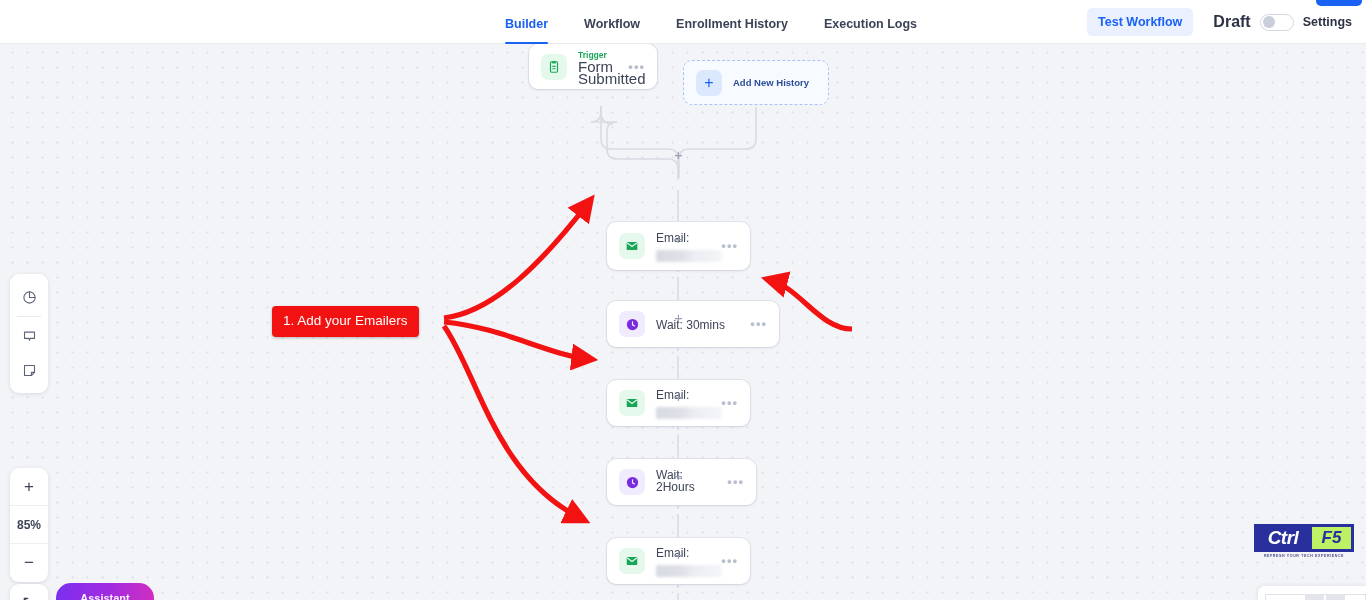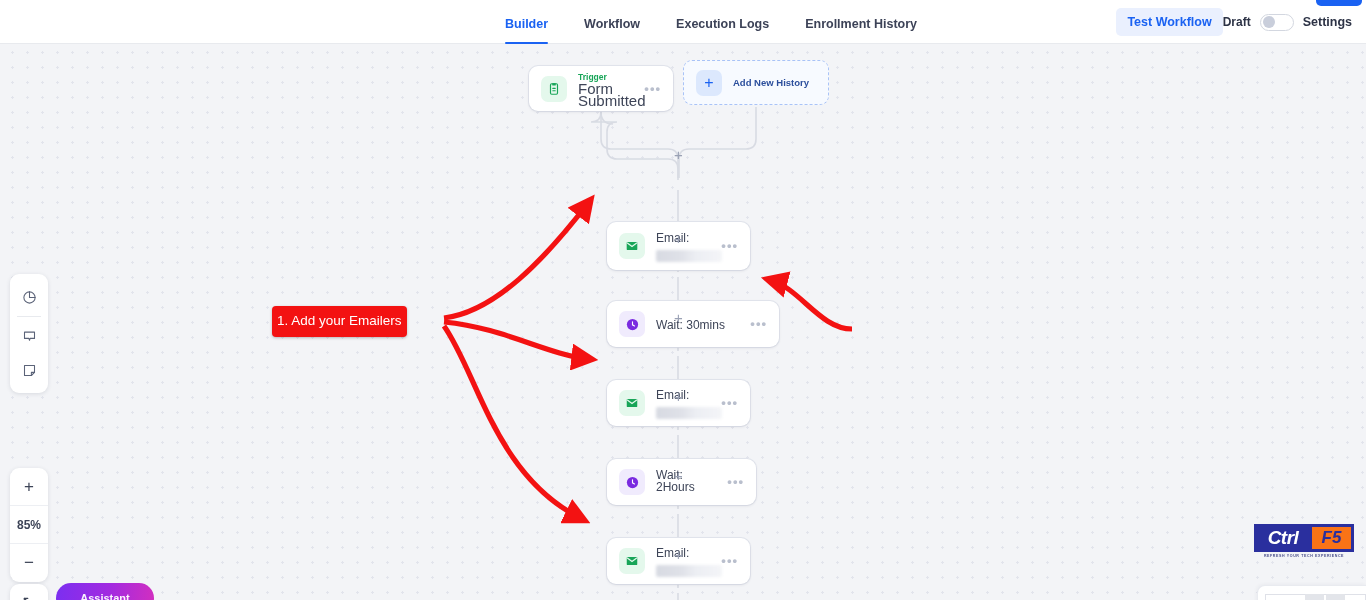--- a/index.html
+++ b/index.html
@@ -38,22 +38,22 @@
   #topbar-right {
     position: absolute; right: 14px; top: 0; height: 44px;
     display: flex; align-items: center; gap: 0; text-align: right;
   }
   #test-workflow {
     font-size: 12.5px; font-weight: bold; color: #1a62f2;
     background: #eaf0fe; border-radius: 5px; padding: 7px 11px;
     cursor: pointer; white-space: nowrap;
   }
   #draft-label {
-    font-size: 12px; font-weight: bold; color: #2d3346;
-    white-space: nowrap;
+    font-size: 16px; font-weight: bold; color: #2d3346;
+    margin-left: 20px; white-space: nowrap;
   }
   #toggle {
     width: 34px; height: 17px; border-radius: 10px; background: #ffffff;
     border: 1.3px solid #d3d7e0; margin: 0 9px; position: relative;
     cursor: pointer;
   }
   #toggle::after {
     content: ""; position: absolute; left: 2px; top: 1.5px;
     width: 12px; height: 12px; border-radius: 50%; background: #c9cedb;
   }
@@ -186,55 +186,55 @@
   #brand-box {
     display: flex; align-items: stretch; height: 28px; width: 100px;
     background: #2a2f9e;
   }
   #brand-ctrl {
     flex: 0 0 58px; display: flex; align-items: center; justify-content: center;
     color: #ffffff; font-size: 19px; font-weight: bold; font-style: italic;
     letter-spacing: -.5px;
   }
   #brand-f5 {
-    flex: 1 1 auto; margin: 3px 3px 3px 0; background: #f97316;
+    flex: 1 1 auto; margin: 3px 3px 3px 0; background: #bef264;
     display: flex; align-items: center; justify-content: center;
     color: #2a2f9e; font-size: 17px; font-weight: bold; font-style: italic;
   }
   #brand-tag {
     margin-top: 2px; width: 100px; text-align: center;
     font-size: 3.6px; font-weight: bold; letter-spacing: .6px; color: #4a4f8c;
     white-space: nowrap;
   }
 
   
   #ann-svg {
     position: absolute; left: 0; top: 0; width: 1366px; height: 556px; z-index: 20;
     pointer-events: none;
   }
   .ann-label {
     position: absolute; background: #f31212; border-radius: 4px;
     box-shadow: 0 1px 3px rgba(0,0,0,.25); z-index: 22;
     color: #ffffff; font-size: 13.5px; line-height: 20px;
   }
-  #ann1 { left: 272px; top: 262px; padding: 5px 5px 6px; white-space: nowrap; }
+  #ann1 { left: 272px; top: 262px; padding: 5px 11px 6px; white-space: nowrap; }
   #ann2 { left: 906px; top: 261px; width: 366px; padding: 7px 12px 9px; }
   #ann2 div { white-space: nowrap; }
 </style>
 </head>
 <body>
 
 <div id="topbar">
   <div id="cutoff-btn"></div>
 
   <div id="tabs">
     <div class="tab active">Builder</div>
     <div class="tab">Workflow</div>
+    <div class="tab">Enrollment History</div>
     <div class="tab">Execution Logs</div>
-    <div class="tab">Enrollment History</div>
   </div>
 
   <div id="topbar-right">
     <div id="test-workflow">Test Workflow</div>
     <div id="draft-label">Draft</div>
     <div id="toggle"></div>
     <div id="publish-label">Settings</div>
   </div>
 </div>
 
@@ -260,21 +260,21 @@
       <path d="M678 312 L678 335"></path>
       <path d="M678 336 L678 386"></path>
       <path d="M678 391 L678 414"></path>
       <path d="M678 415 L678 465"></path>
       <path d="M678 470 L678 493"></path>
       <path d="M678 494 L678 544"></path>
       <path d="M678 549 L678 556"></path>
     </g>
   </svg>
 
-  <div class="node" style="left:529px; top:22px; width:144px; height:45px;">
+  <div class="node" style="left:529px; top:0; width:128px; height:45px;">
     <div class="node-icon ic-green">
       <svg width="14" height="14" viewBox="0 0 24 24" fill="none" stroke="#18a558" stroke-width="2" stroke-linecap="round" stroke-linejoin="round">
         <rect x="6" y="3" width="12" height="18" rx="2"></rect>
         <path d="M10 3h4v2h-4z" fill="#18a558"></path>
         <path d="M10 11h4M10 15h4"></path>
       </svg>
     </div>
     <div class="node-text">
       <div class="node-title-green">Trigger</div>
       <div class="node-sub">Form Submitted</div>

